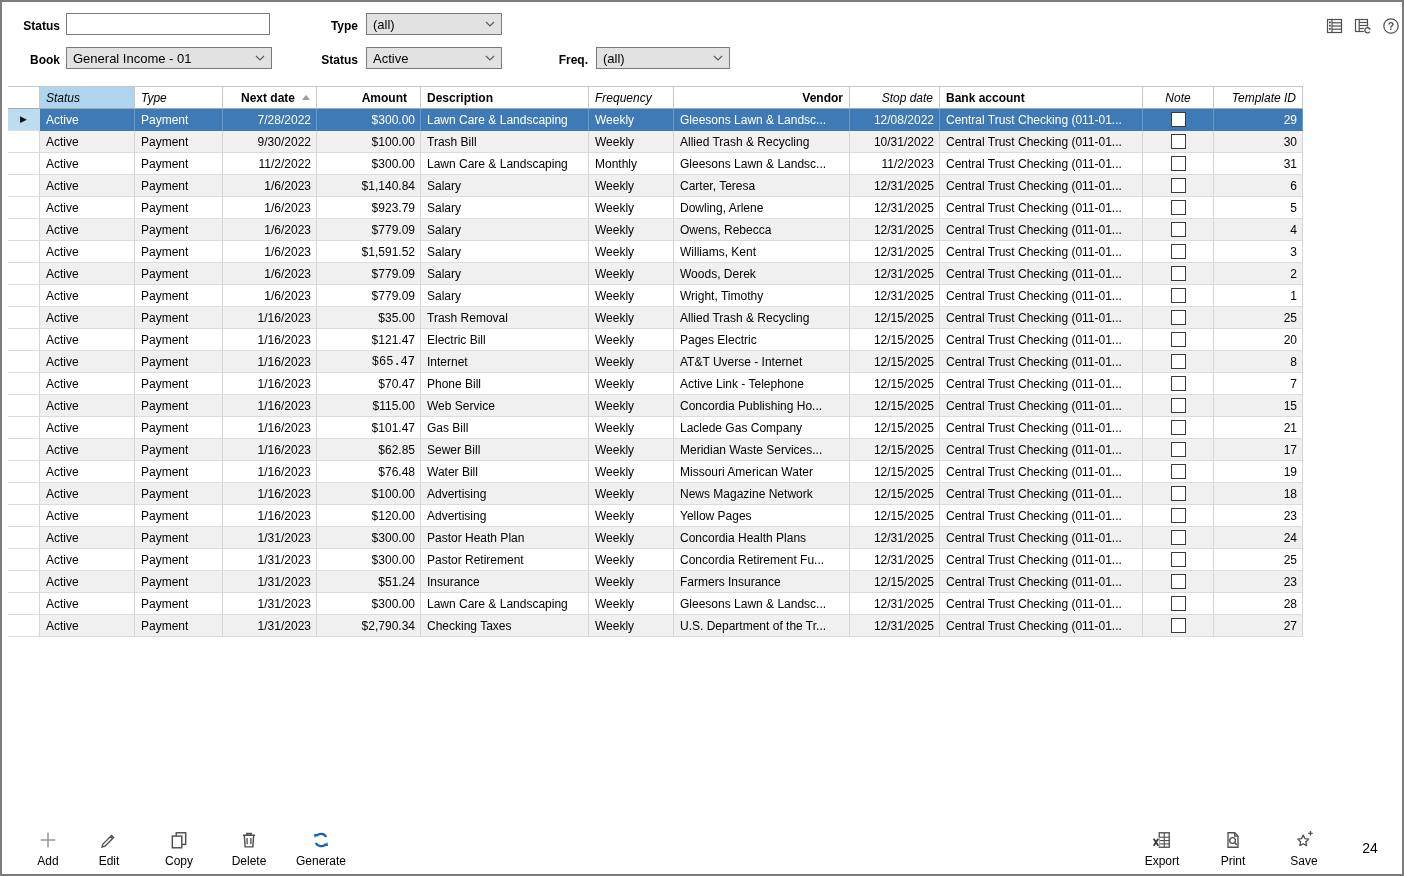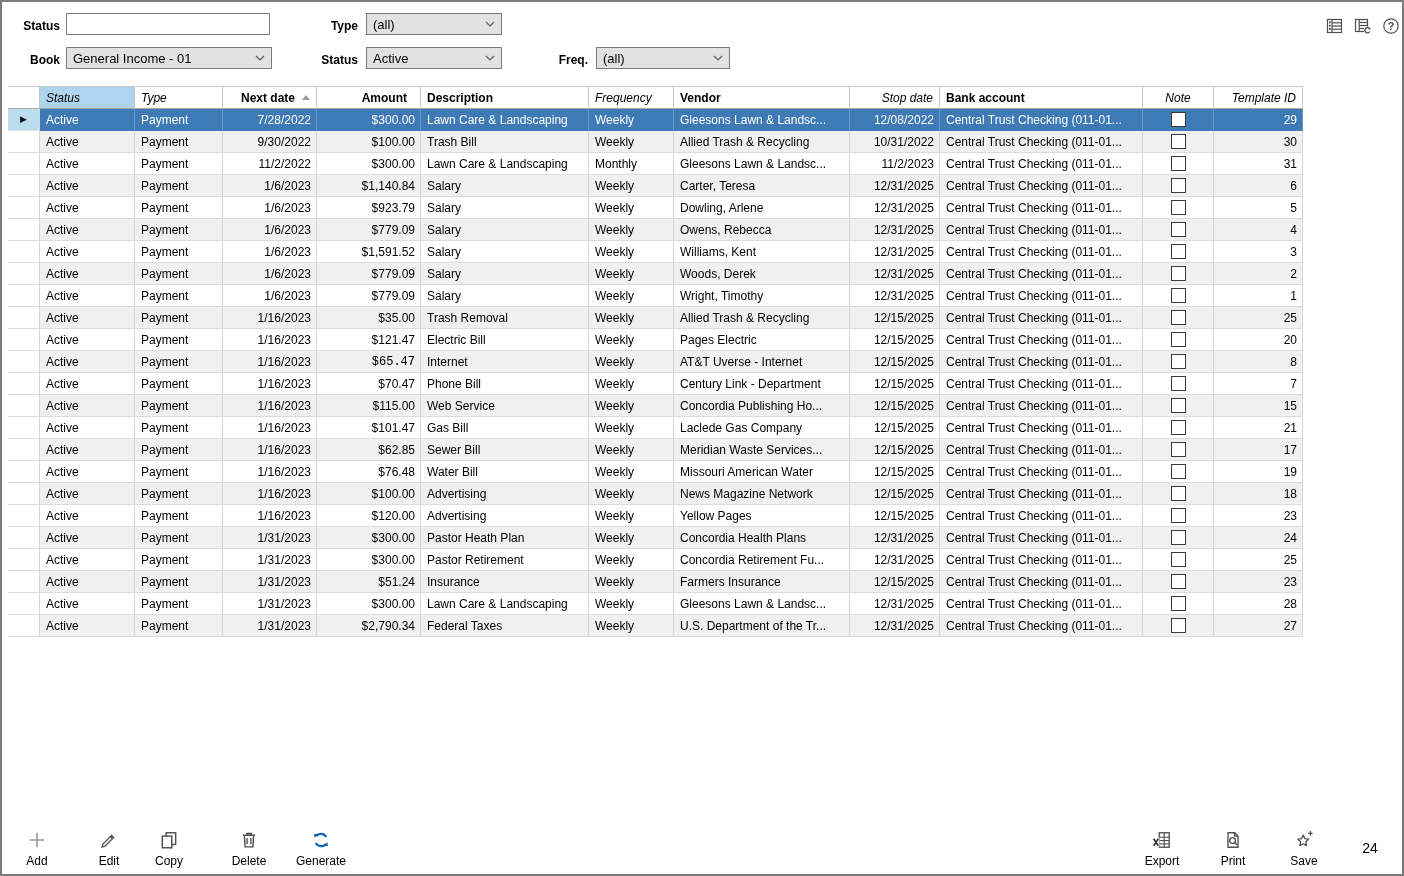--- a/index.html
+++ b/index.html
@@ -130,21 +130,21 @@
         </div>
         <div class="hcell bold a-right" style="width: 104px; padding-right: 13px;">
           <span>Amount</span>
         </div>
         <div class="hcell bold" style="width: 168px;">
           <span>Description</span>
         </div>
         <div class="hcell italic" style="width: 85px;">
           <span>Frequency</span>
         </div>
-        <div class="hcell bold" style="width: 176px;">
+        <div class="hcell bold" style="width: 176px; justify-content: flex-end;">
           <span>Vendor</span>
         </div>
         <div class="hcell italic a-right" style="width: 90px;">
           <span>Stop date</span>
         </div>
         <div class="hcell bold" style="width: 203px;">
           <span>Bank account</span>
         </div>
         <div class="hcell italic a-center" style="width: 71px;">
           <span>Note</span>
@@ -349,21 +349,21 @@
           <div class="cell a-right" style="width: 89px;">8</div>
         </div>
         <div class="row">
           <div class="sel-cell" style="width: 32px;"></div>
           <div class="cell" style="width: 95px;">Active</div>
           <div class="cell" style="width: 88px;">Payment</div>
           <div class="cell a-right" style="width: 94px;">1/16/2023</div>
           <div class="cell a-right" style="width: 104px;">$70.47</div>
           <div class="cell" style="width: 168px;">Phone Bill</div>
           <div class="cell" style="width: 85px;">Weekly</div>
-          <div class="cell" style="width: 176px;">Century Link - Department</div>
+          <div class="cell" style="width: 176px;">Active Link - Telephone</div>
           <div class="cell a-right" style="width: 90px;">12/15/2025</div>
           <div class="cell" style="width: 203px;">Central Trust Checking (011-01...</div>
           <div class="cell a-center" style="width: 71px;">
             <div class="cb"></div>
           </div>
           <div class="cell a-right" style="width: 89px;">7</div>
         </div>
         <div class="row">
           <div class="sel-cell" style="width: 32px;"></div>
           <div class="cell" style="width: 95px;">Active</div>
@@ -523,51 +523,51 @@
             <div class="cb"></div>
           </div>
           <div class="cell a-right" style="width: 89px;">28</div>
         </div>
         <div class="row">
           <div class="sel-cell" style="width: 32px;"></div>
           <div class="cell" style="width: 95px;">Active</div>
           <div class="cell" style="width: 88px;">Payment</div>
           <div class="cell a-right" style="width: 94px;">1/31/2023</div>
           <div class="cell a-right" style="width: 104px;">$2,790.34</div>
-          <div class="cell" style="width: 168px;">Federal Taxes</div>
+          <div class="cell" style="width: 168px;">Checking Taxes</div>
           <div class="cell" style="width: 85px;">Weekly</div>
           <div class="cell" style="width: 176px;">U.S. Department of the Tr...</div>
           <div class="cell a-right" style="width: 90px;">12/31/2025</div>
           <div class="cell" style="width: 203px;">Central Trust Checking (011-01...</div>
           <div class="cell a-center" style="width: 71px;">
             <div class="cb"></div>
           </div>
           <div class="cell a-right" style="width: 89px;">27</div>
         </div>
       </div>
   </div>
 
   <div id="toolbar">
-      <div class="tbtn" style="left: 5px;">
+      <div class="tbtn" style="left: 16px;">
         <div class="ic">
           <svg width="20" height="20" viewBox="0 0 18 18">
             <path d="M9 2.5v13M2.5 9h13" stroke="#979797" stroke-width="1.4" fill="none"></path>
           </svg>
         </div>
         <div class="cap">Add</div>
       </div>
       <div class="tbtn" style="left: 77px;">
         <div class="ic">
           <svg width="20" height="20" viewBox="0 0 18 18">
             <path d="M3.5 12.7L11.3 4.9l1.9 1.9-7.8 7.8-2.7.8zM10.3 5.9l1.9 1.9" fill="none" stroke="#4f4f4f" stroke-width="1.2"></path>
           </svg>
         </div>
         <div class="cap">Edit</div>
       </div>
-      <div class="tbtn" style="left: 137px;">
+      <div class="tbtn" style="left: 147px;">
         <div class="ic">
           <svg width="20" height="20" viewBox="0 0 18 18">
             <rect x="6.5" y="2.5" width="8.5" height="10.5" fill="none" stroke="#4f4f4f" stroke-width="1.3"></rect>
             <rect x="3" y="5.5" width="8.5" height="10.5" fill="#fff" stroke="#4f4f4f" stroke-width="1.3"></rect>
           </svg>
         </div>
         <div class="cap">Copy</div>
       </div>
       <div class="tbtn" style="left: 217px;">
         <div class="ic">

